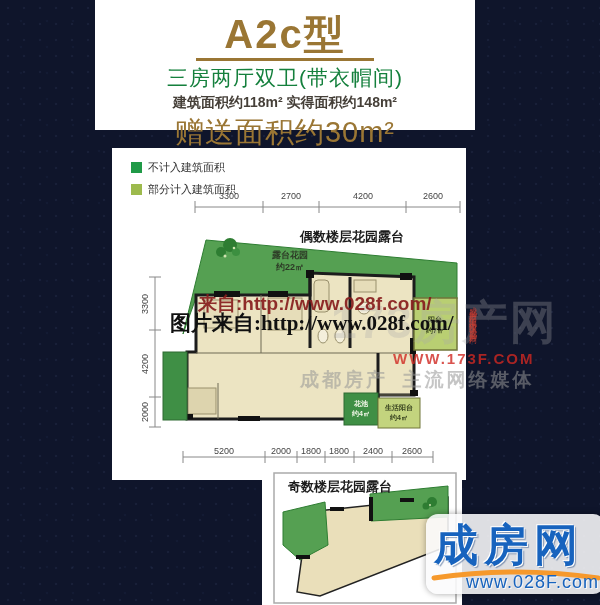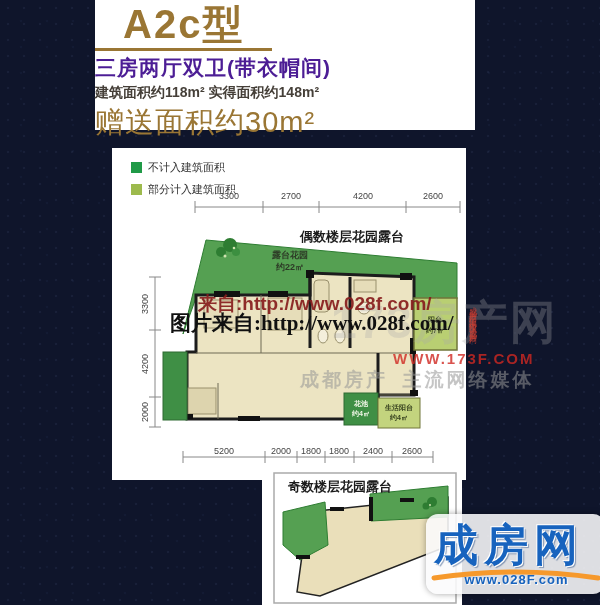--- a/index.html
+++ b/index.html
@@ -11,27 +11,27 @@
     position:relative;width:600px;height:605px;overflow:hidden;
     background-color:#0f152b;
     background-image:
       radial-gradient(rgba(90,105,150,.13) 1px, transparent 1.6px),
       radial-gradient(rgba(60,75,120,.10) 1px, transparent 1.6px);
     background-size:16px 16px,26px 26px;
     background-position:0 0,8px 8px;
   }
   .white-box{position:absolute;background:#ffffff;}
   
-  .title-box{left:95px;top:0;width:380px;height:130px;padding-top:2px;box-sizing:border-box;}
+  .title-box{left:95px;top:0;width:380px;height:130px;text-align:center;padding-top:12px;box-sizing:border-box;}
   .main-title{
     display:inline-block;font-size:40px;font-weight:bold;color:#9a7634;
     letter-spacing:2px;line-height:1.1;
     border-bottom:3px solid #9a7634;padding:0 28px 2px 28px;
   }
-  .subtitle{font-size:21px;font-weight:bold;color:#4c1d95;margin-top:3px;letter-spacing:1px;}
+  .subtitle{font-size:21px;font-weight:normal;color:#15803d;margin-top:3px;letter-spacing:1px;}
   .area-line{font-size:14px;font-weight:bold;color:#453f38;margin-top:2px;}
   .bonus-line{font-size:29px;font-weight:normal;color:#9a7634;margin-top:1px;letter-spacing:1px;}
   
   .plan-panel{left:112px;top:148px;width:354px;height:332px;}
   .bottom-panel{left:262px;top:462px;width:200px;height:143px;}
   .legend{position:absolute;left:131px;top:160px;z-index:3;}
   .legend-row{display:flex;align-items:center;margin-bottom:7px;font-family:Liberation Serif, serif;}
   .legend-swatch{width:11px;height:11px;margin-right:6px;}
   .legend-label{font-size:11px;color:#333;}
   
@@ -70,22 +70,22 @@
     background:rgba(250,250,252,.88);border-radius:12px;
     box-shadow:0 0 6px rgba(0,0,0,.35);
   }
   .brand-name{
     position:absolute;left:14px;top:2px;width:170px;text-align:left;
     font-size:44px;font-weight:bold;color:#1763be;letter-spacing:6px;white-space:nowrap;
     text-shadow:1px 1px 0 #ffffff,-1px -1px 0 #ffffff,2px 2px 1px rgba(20,60,120,.45);
   }
   .brand-swoosh{position:absolute;left:8px;top:50px;}
   .brand-url{
-    position:absolute;left:14px;top:58px;width:165px;text-align:center;
-    font-size:13px;font-weight:bold;color:#1763be;letter-spacing:1px;
+    position:absolute;left:14px;top:58px;width:165px;text-align:right;
+    font-size:18px;font-weight:normal;color:#1763be;letter-spacing:1px;
     text-shadow:1px 1px 0 rgba(255,255,255,.8);
   }
   svg{display:block;}
   .dim-text{font-size:9px;fill:#444;font-family:"Liberation Sans","DejaVu Sans",sans-serif;}
   .room-text{font-size:9px;font-weight:bold;fill:#2d3a26;font-family:"Liberation Sans","DejaVu Sans",sans-serif;}
   .room-text-white{font-size:7px;font-weight:bold;fill:#f2f7e8;font-family:"Liberation Sans","DejaVu Sans",sans-serif;}
   .room-text-small{font-size:7px;font-weight:bold;fill:#37421f;font-family:"Liberation Sans","DejaVu Sans",sans-serif;}
   .plan-label{font-size:13px;font-weight:bold;fill:#1b1b1b;font-family:"Liberation Sans","DejaVu Sans",sans-serif;}
 </style>
 </head>

